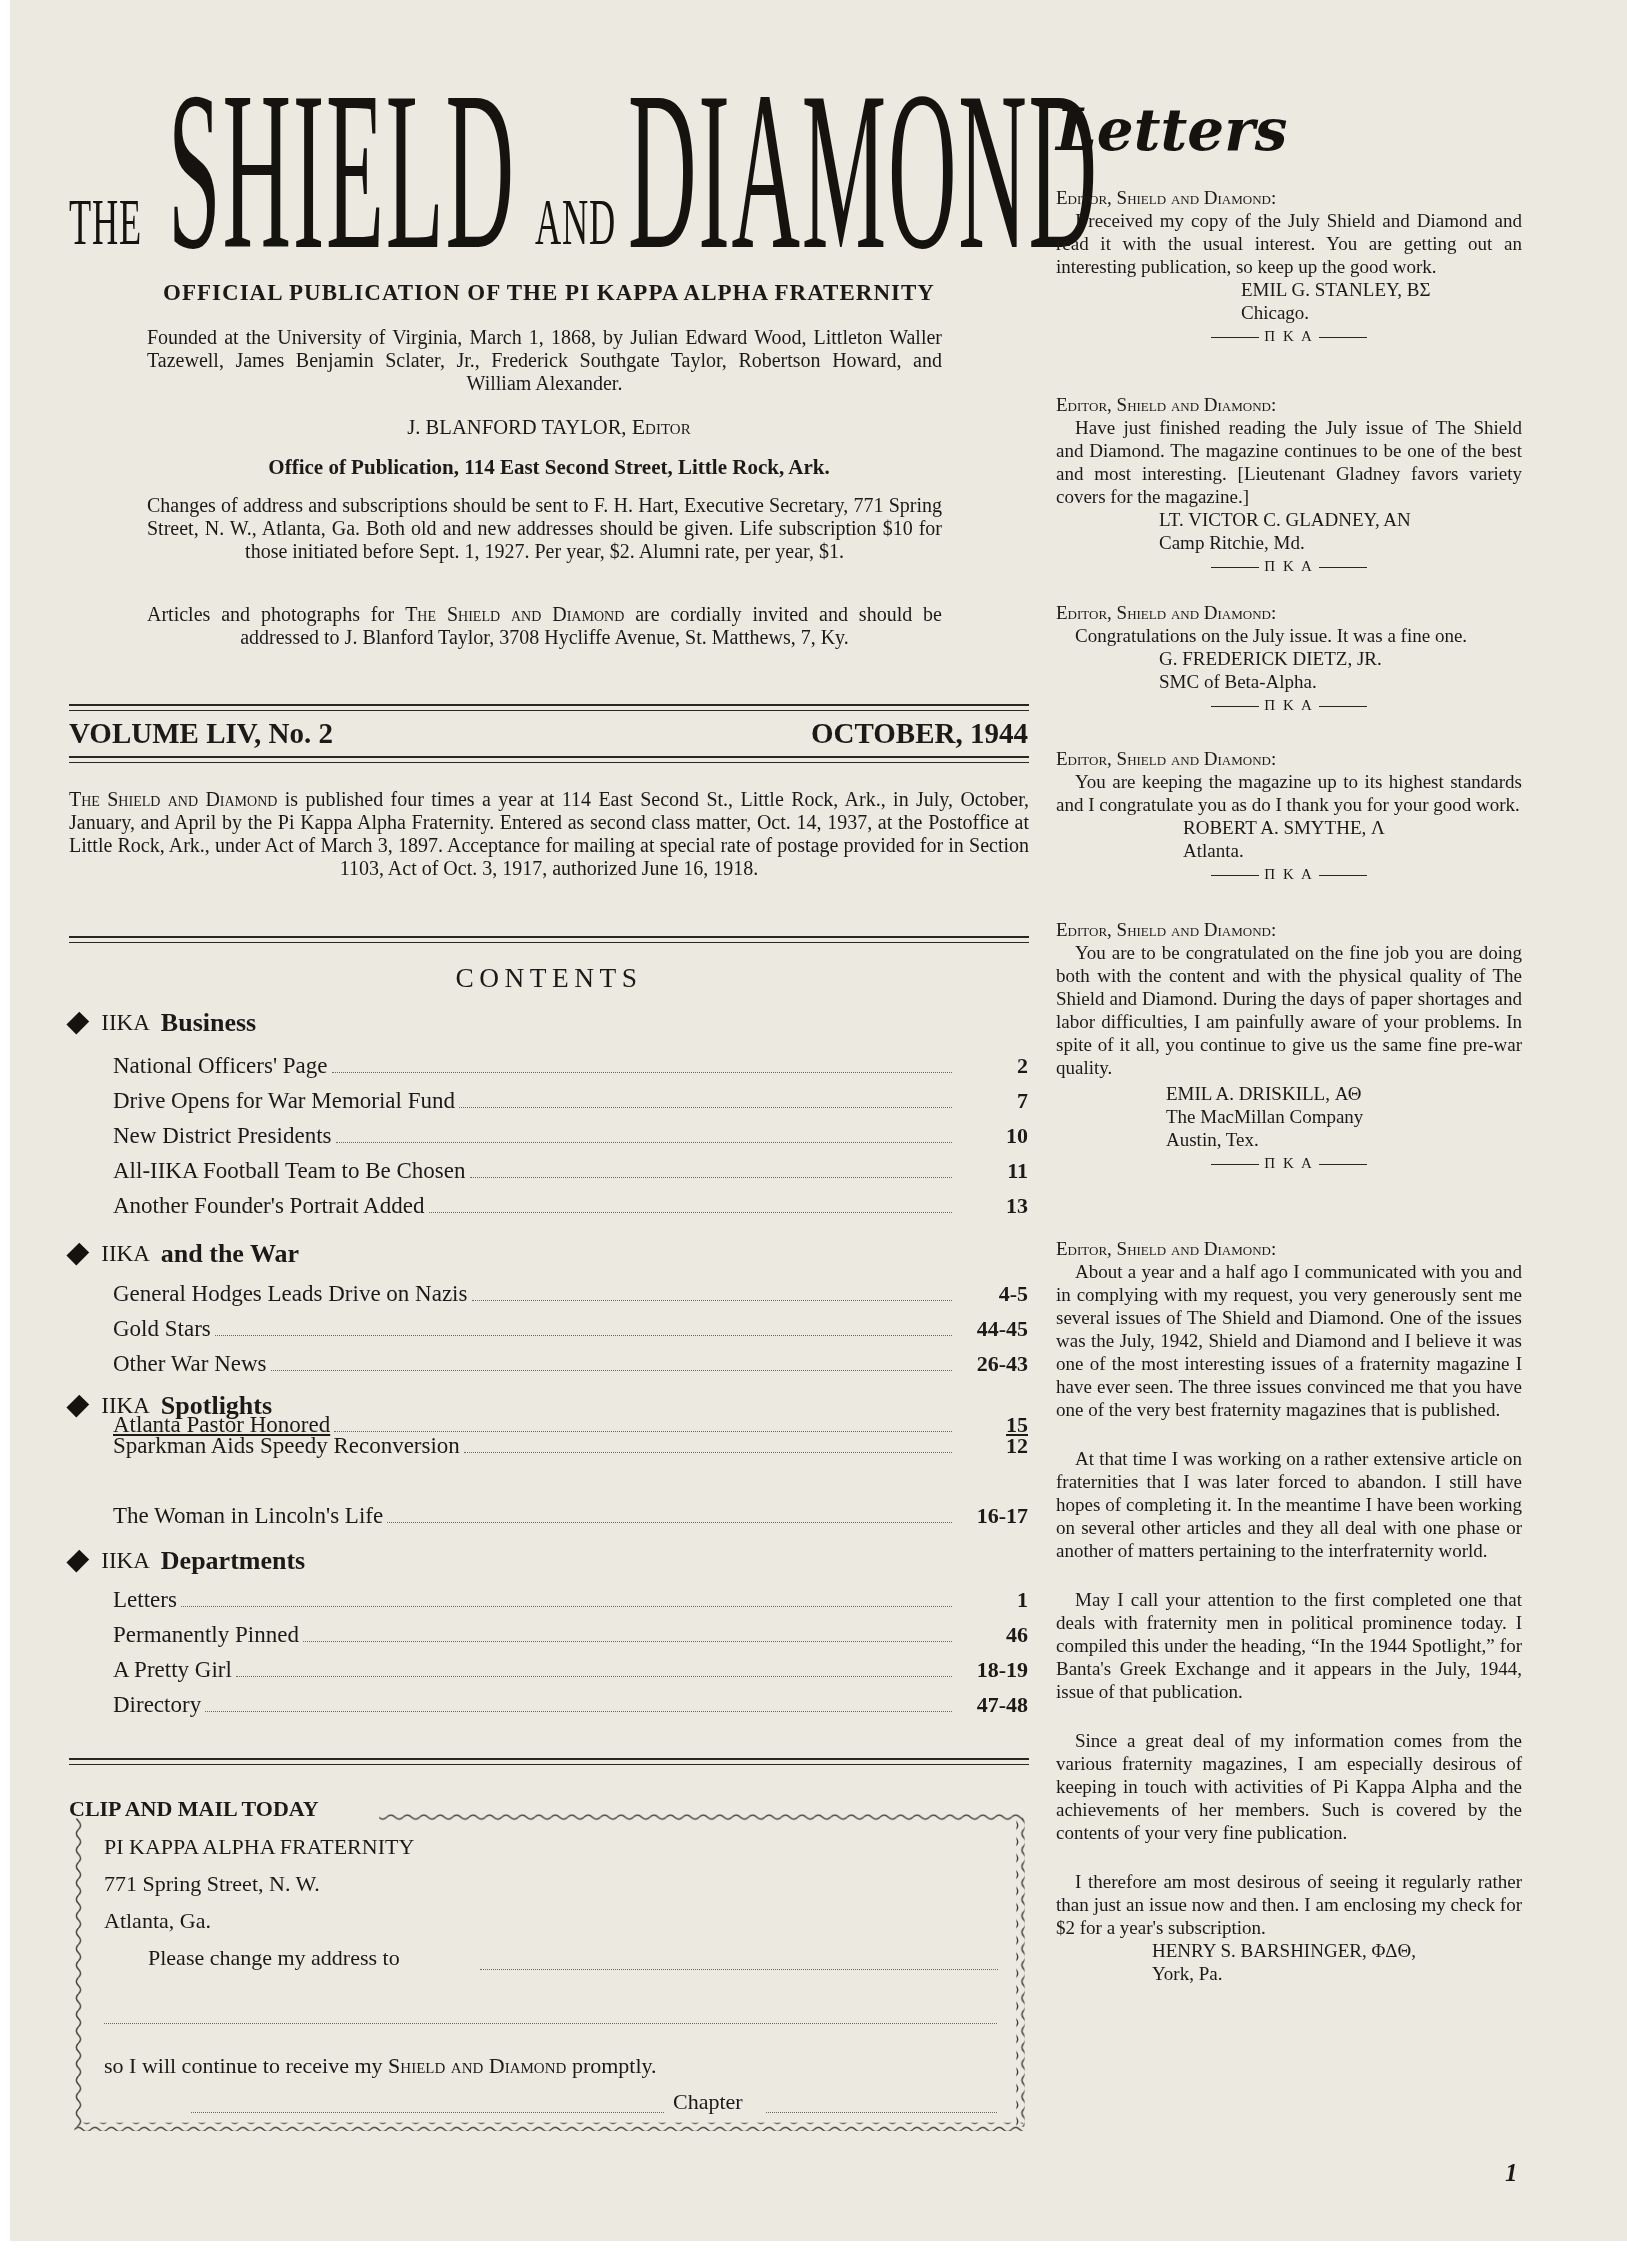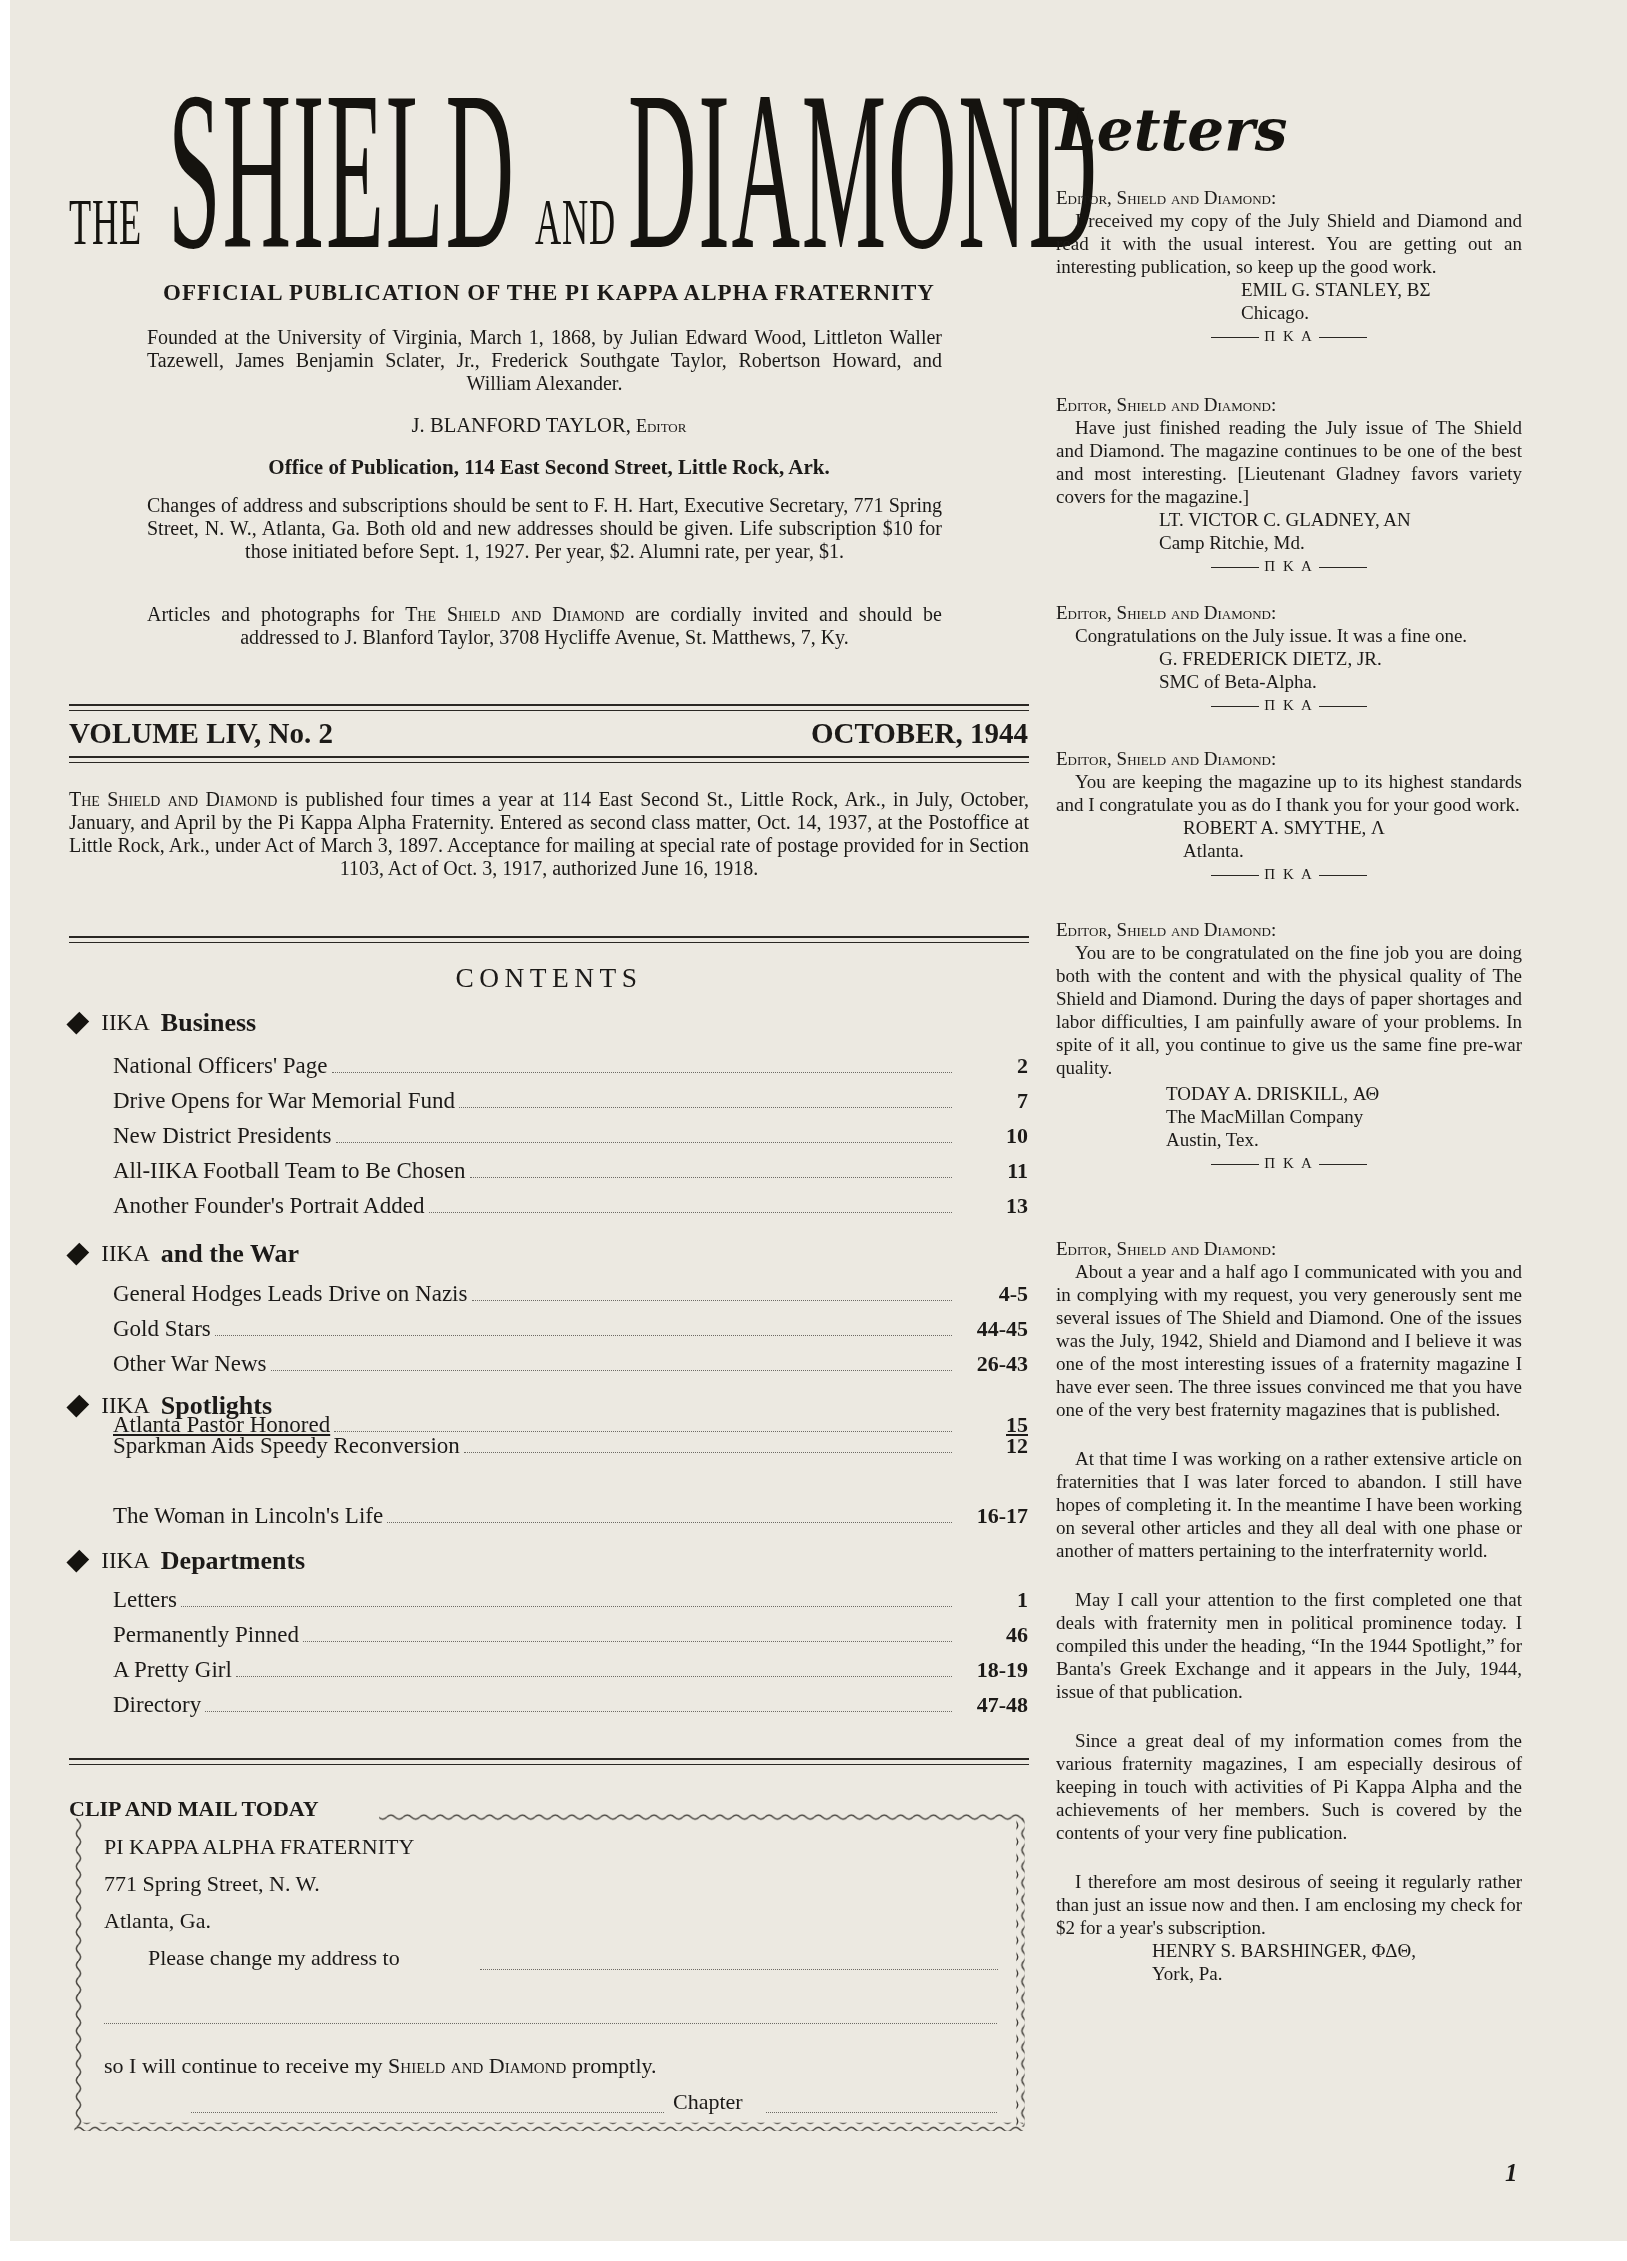--- a/index.html
+++ b/index.html
@@ -107,21 +107,21 @@
   <span class="big shield">SHIELD</span>
   <span class="and">AND</span>
   <span class="big diamond">DIAMOND</span>
 </div>
 <div class="subtitle">OFFICIAL PUBLICATION OF THE PI KAPPA ALPHA FRATERNITY</div>
 
 <div class="para" style="top:326px;">Founded at the University of Virginia, March 1, 1868, by Julian Edward Wood, Littleton Waller Tazewell, James Benjamin Sclater, Jr., Frederick Southgate Taylor, Robertson Howard, and William Alexander.</div>
 
 <div class="centerline" style="top:414px;">
   <span>J. BLANFORD TAYLOR,</span>
-  <span class="sc" style="font-size:18px;">Editor</span>
+  <span class="sc" style="font-size:22px;">Editor</span>
 </div>
 
 <div class="centerline" style="top:455px; font-weight:bold; font-size:21px;">Office of Publication, 114 East Second Street, Little Rock, Ark.</div>
 
 <div class="para" style="top:494px;">Changes of address and subscriptions should be sent to F. H. Hart, Executive Secretary, 771 Spring Street, N. W., Atlanta, Ga. Both old and new addresses should be given. Life subscription $10 for those initiated before Sept. 1, 1927. Per year, $2. Alumni rate, per year, $1.</div>
 
 <div class="para" style="top:603px;">
   <span>Articles and photographs for</span>
   <span class="sc">The Shield and Diamond</span>
   <span>are cordially invited and should be addressed to J. Blanford Taylor, 3708 Hycliffe Avenue, St. Matthews, 7, Ky.</span>
@@ -304,21 +304,21 @@
   <div class="salute">Editor, Shield and Diamond:</div>
   <div class="lbody">You are keeping the magazine up to its highest standards and I congratulate you as do I thank you for your good work.</div>
   <div class="sig" style="--ind:127px;">ROBERT A. SMYTHE, Λ</div>
   <div class="sig" style="--ind:127px;">Atlanta.</div>
   <div class="sep">Π K A</div>
 </div>
 
 <div class="lcol" style="top:918px;">
   <div class="salute">Editor, Shield and Diamond:</div>
   <div class="lbody">You are to be congratulated on the fine job you are doing both with the content and with the physical quality of The Shield and Diamond. During the days of paper shortages and labor difficulties, I am painfully aware of your problems. In spite of it all, you continue to give us the same fine pre-war quality.</div>
-  <div class="sig" style="--ind:110px; margin-top:2.7px;">TODAY A. DRISKILL, ΑΘ</div>
+  <div class="sig" style="--ind:110px; margin-top:2.7px;">EMIL A. DRISKILL, ΑΘ</div>
   <div class="sig" style="--ind:110px;">The MacMillan Company</div>
   <div class="sig" style="--ind:110px;">Austin, Tex.</div>
   <div class="sep">Π K A</div>
 </div>
 
 <div class="lcol" style="top:1237px;">
   <div class="salute">Editor, Shield and Diamond:</div>
   <div class="lbody">About a year and a half ago I communicated with you and in complying with my request, you very generously sent me several issues of The Shield and Diamond. One of the issues was the July, 1942, Shield and Diamond and I believe it was one of the most interesting issues of a fraternity magazine I have ever seen. The three issues convinced me that you have one of the very best fraternity magazines that is published.</div>
   <div class="lbody lpara">At that time I was working on a rather extensive article on fraternities that I was later forced to abandon. I still have hopes of completing it. In the meantime I have been working on several other articles and they all deal with one phase or another of matters pertaining to the interfraternity world.</div>
   <div class="lbody lpara">May I call your attention to the first completed one that deals with fraternity men in political prominence today. I compiled this under the heading, “In the 1944 Spotlight,” for Banta's Greek Exchange and it appears in the July, 1944, issue of that publication.</div>

